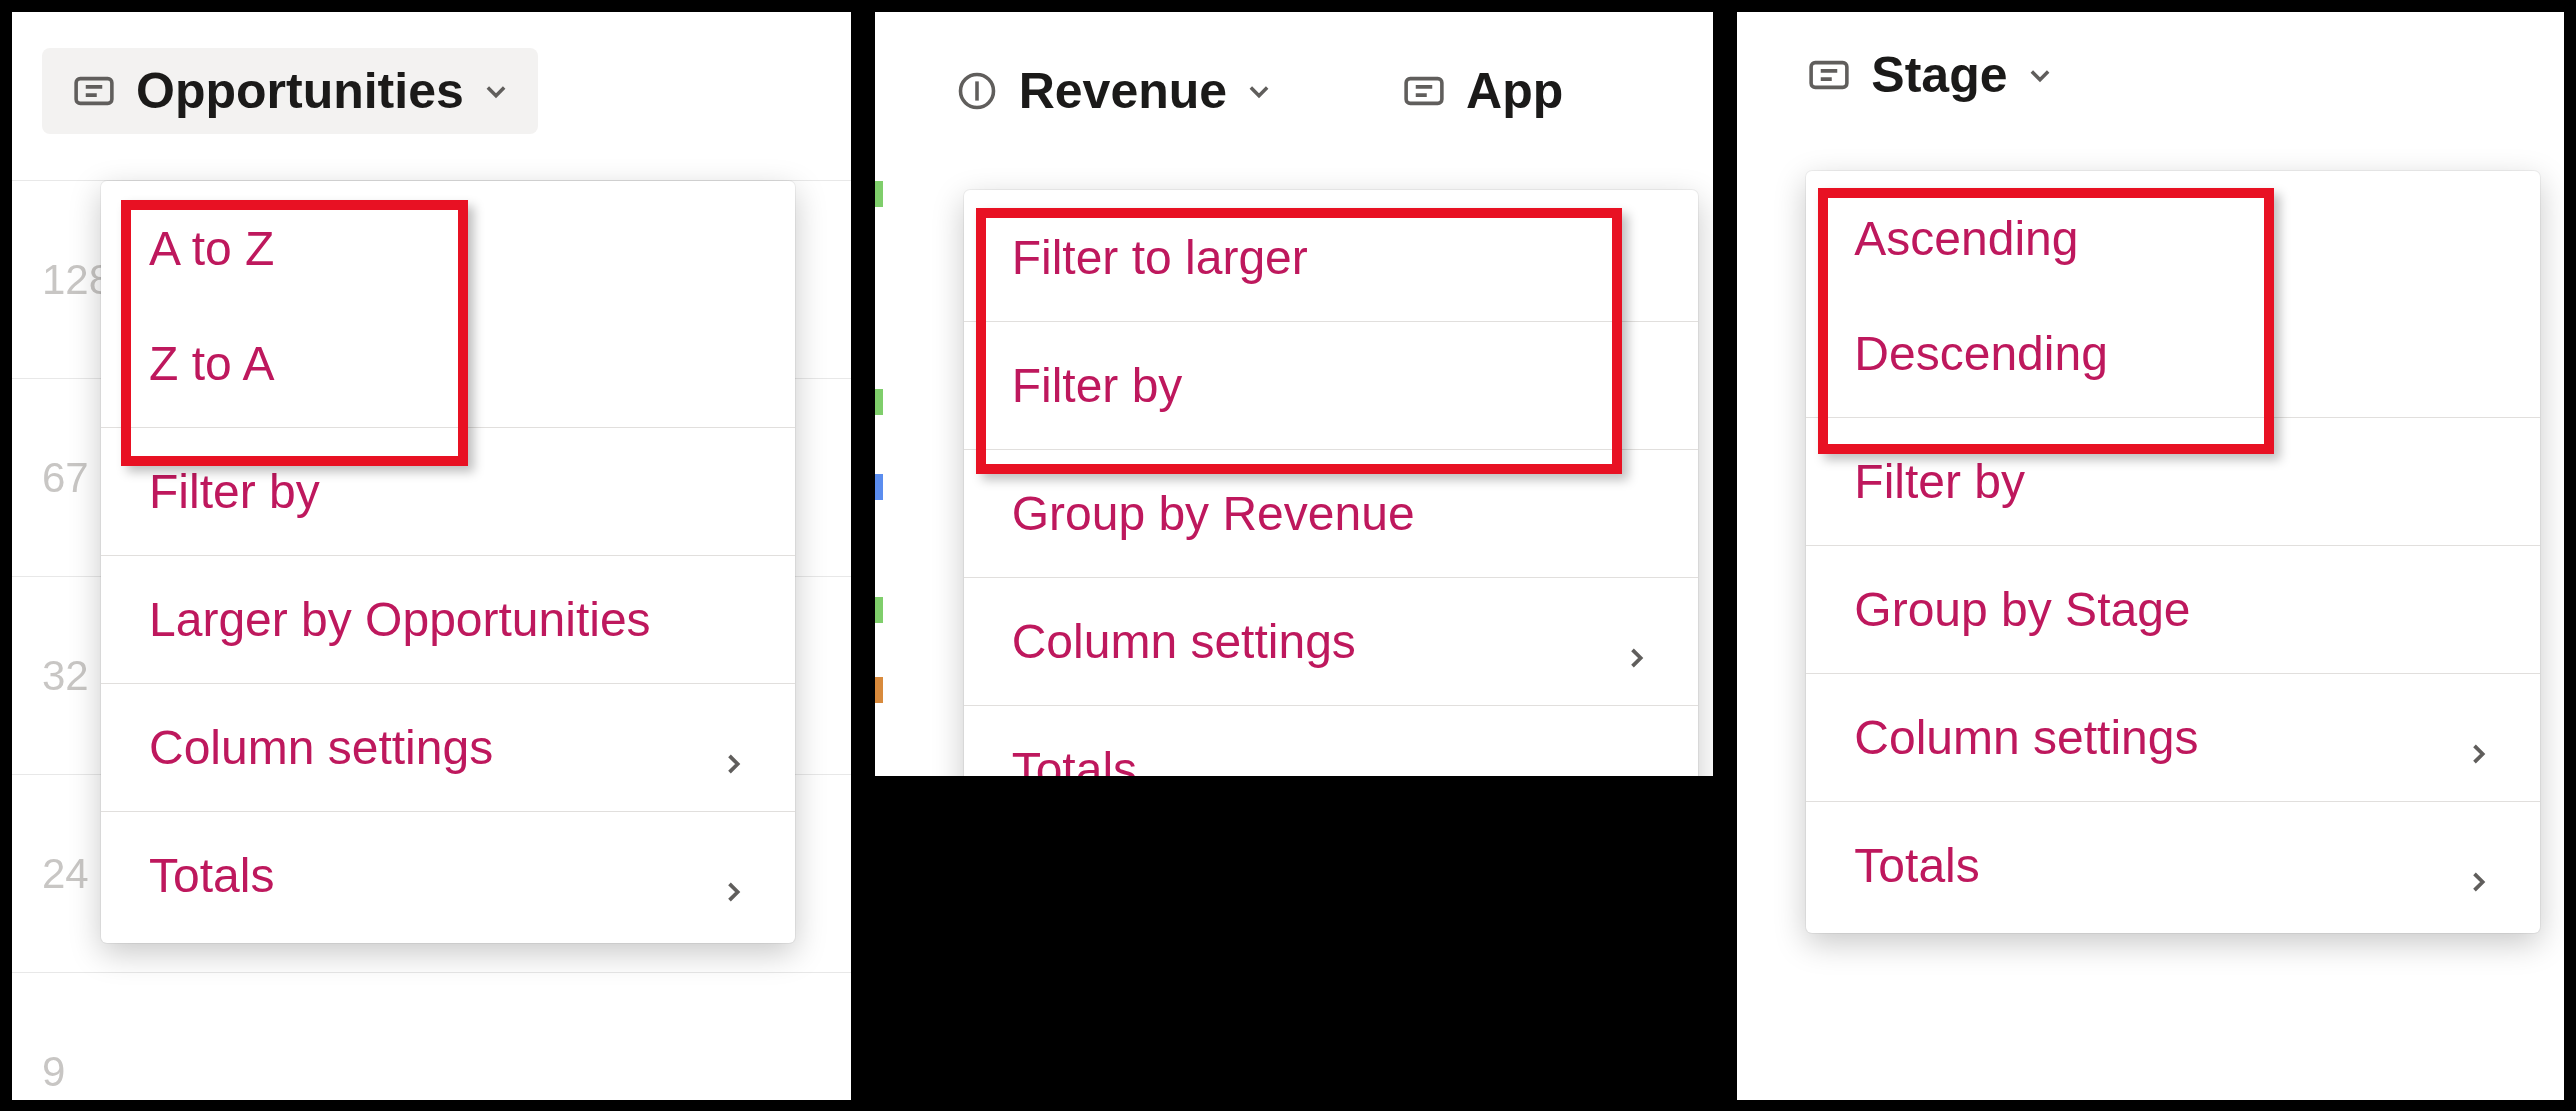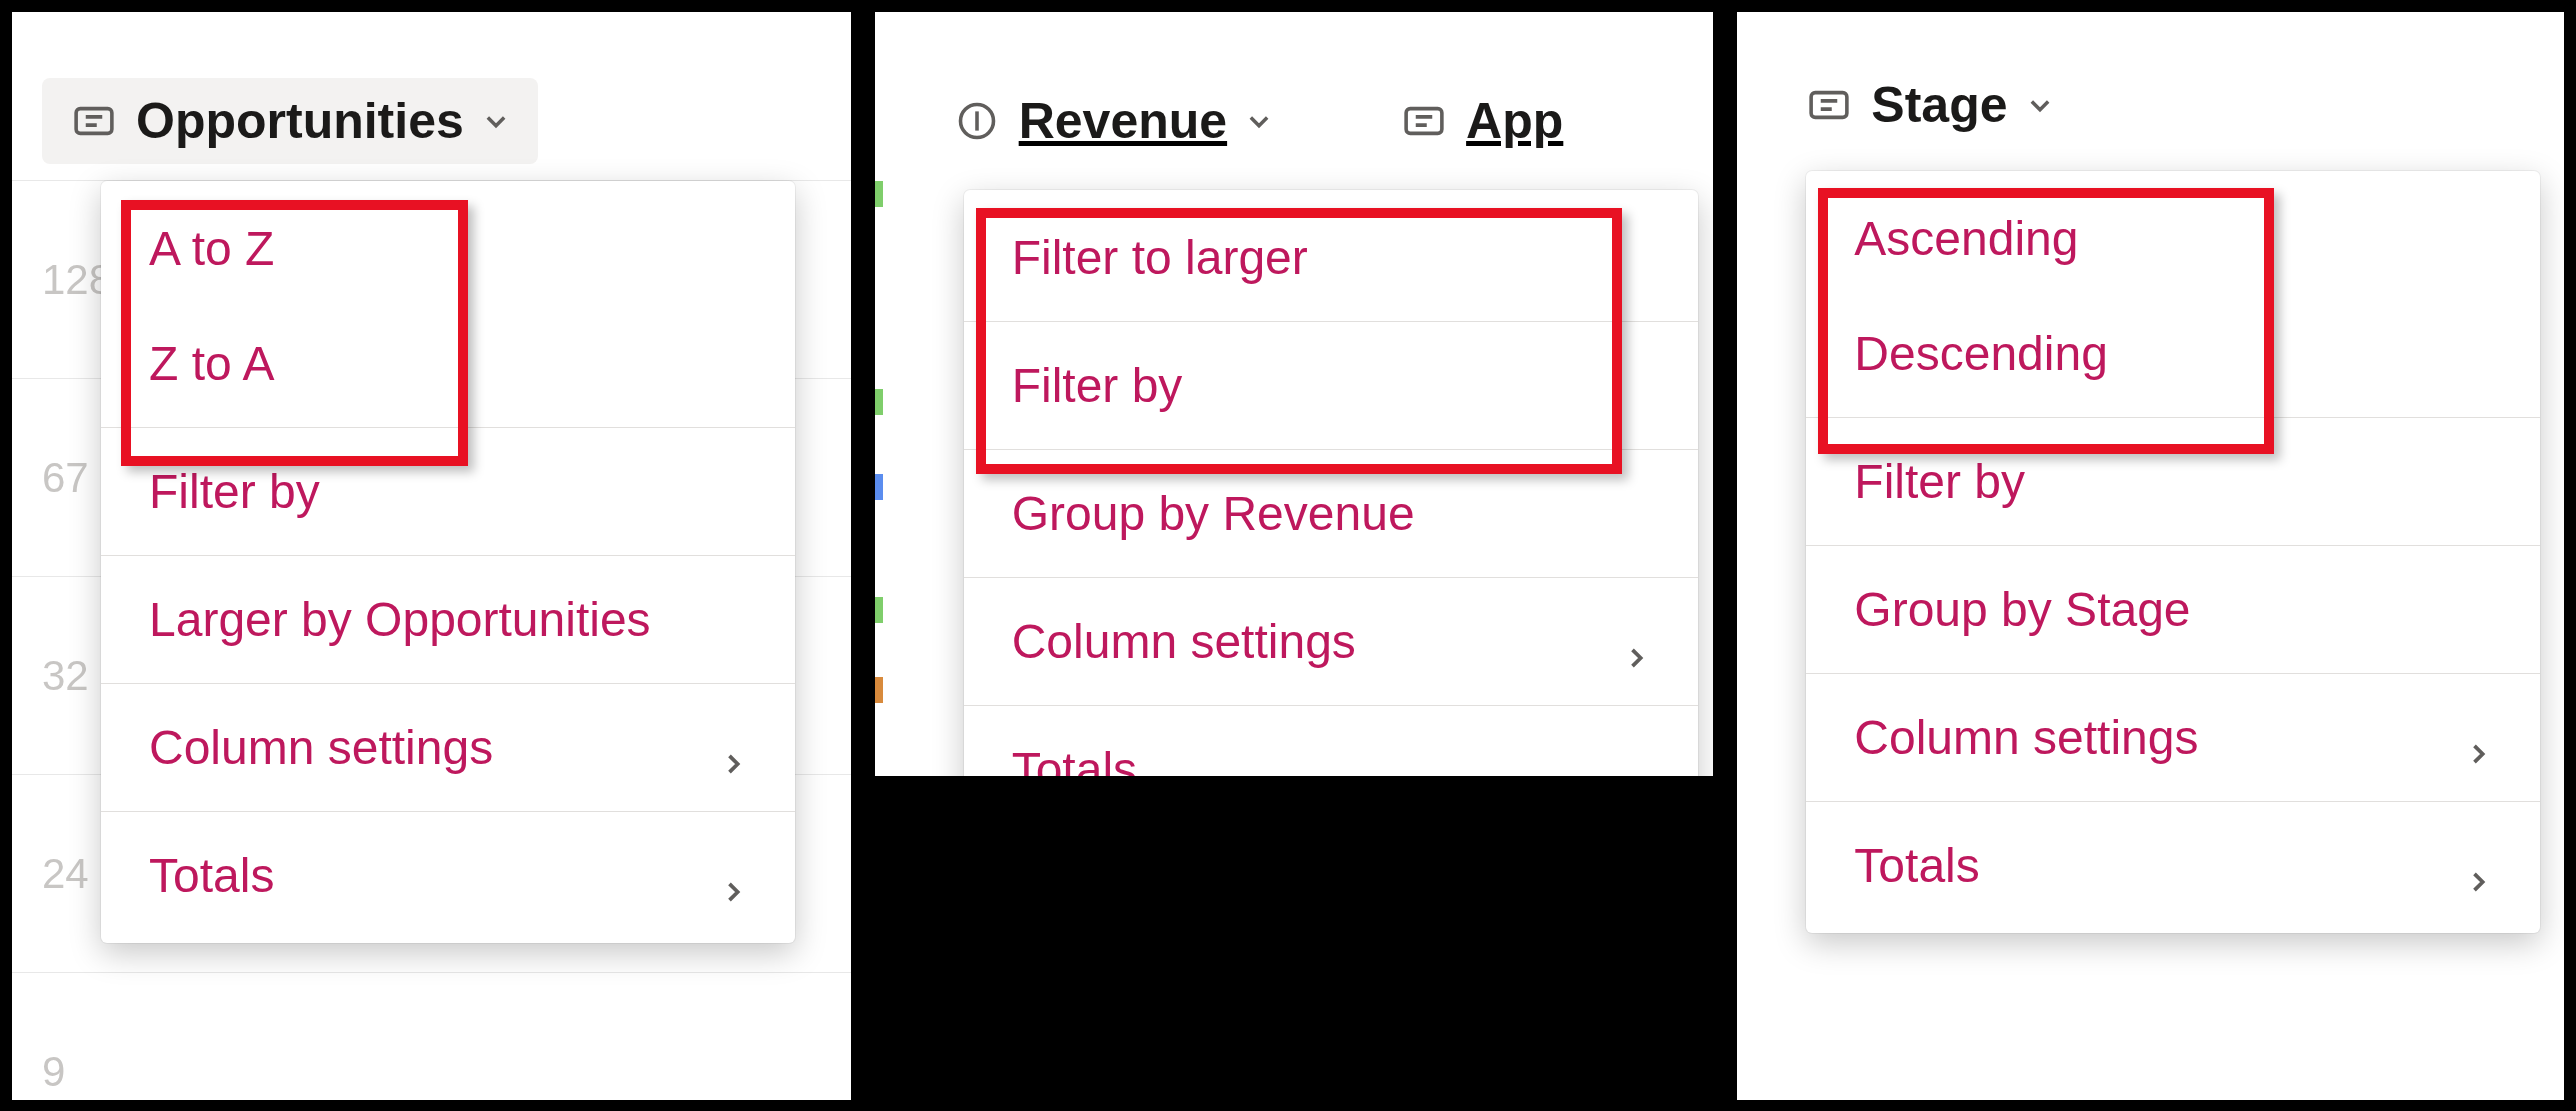--- a/index.html
+++ b/index.html
@@ -12,21 +12,21 @@
     overflow: hidden;
   }
 
   .panel {
     background: #fff;
     border: 12px solid #000;
     position: relative;
     overflow: hidden;
   }
   .panel-1 { width: 863px; height: 1112px; }
-  .panel-2 { width: 863px; height: 788px; text-decoration: underline; }
+  .panel-2 { width: 863px; height: 788px; }
   .panel-3 { width: 851px; height: 1112px; }
 
   
   .col-header {
     display: inline-flex;
     align-items: center;
     gap: 18px;
     padding: 14px 28px;
     font-size: 50px;
     font-weight: 600;
@@ -88,21 +88,21 @@
     border-bottom:1px solid #e8e8e8;
     height: 198px;
     display:flex;
     align-items:center;
     padding-left: 30px;
     font-size:42px;
     color:#c8c6c4;
   }
 
   
-  .header-bar { position:relative; z-index:20; padding: 36px 18px 24px 30px; display:flex; gap:40px;margin-top:30px; }
+  .header-bar { position:relative; z-index:20; padding: 36px 18px 24px 30px; display:flex; gap:40px; }
   .menu-wrap  { position:relative; z-index:30; }
 
   
   .ticks {
     position:absolute; left:0; top:149px; bottom:0; width:8px;
     z-index:5;
   }
   .tick { position:absolute; left:0; width:8px; height:26px; }
   .tick.g { background:#7fce6b; }
   .tick.o { background:#d88a3c; }

